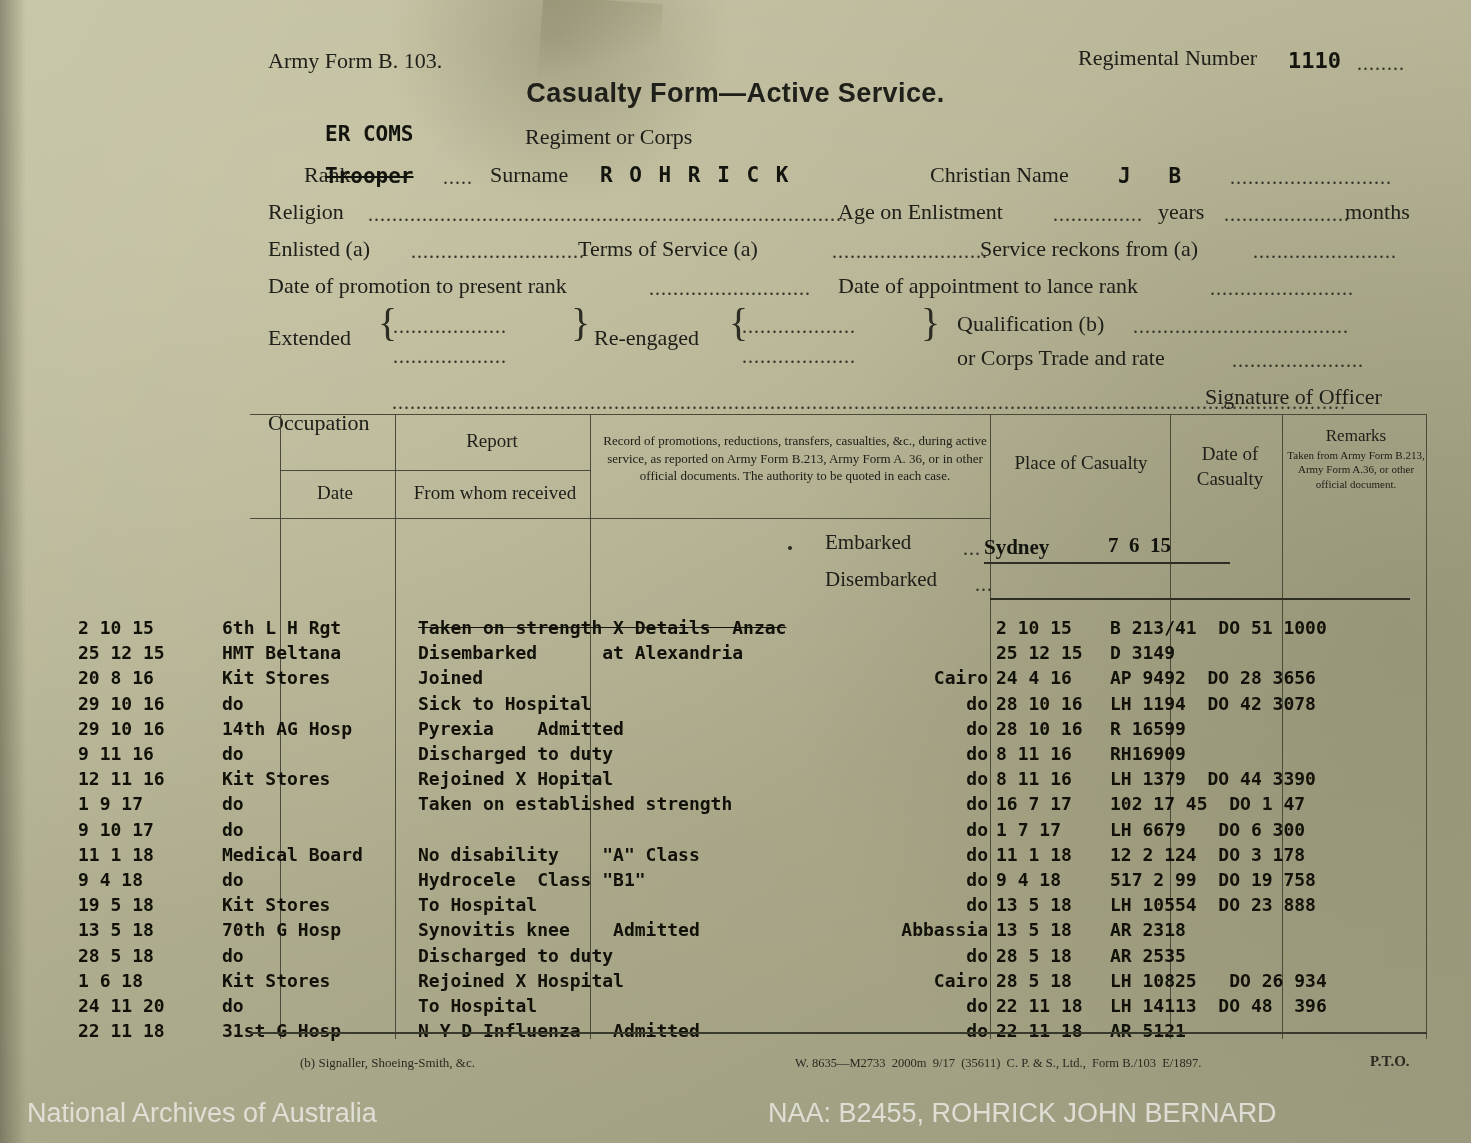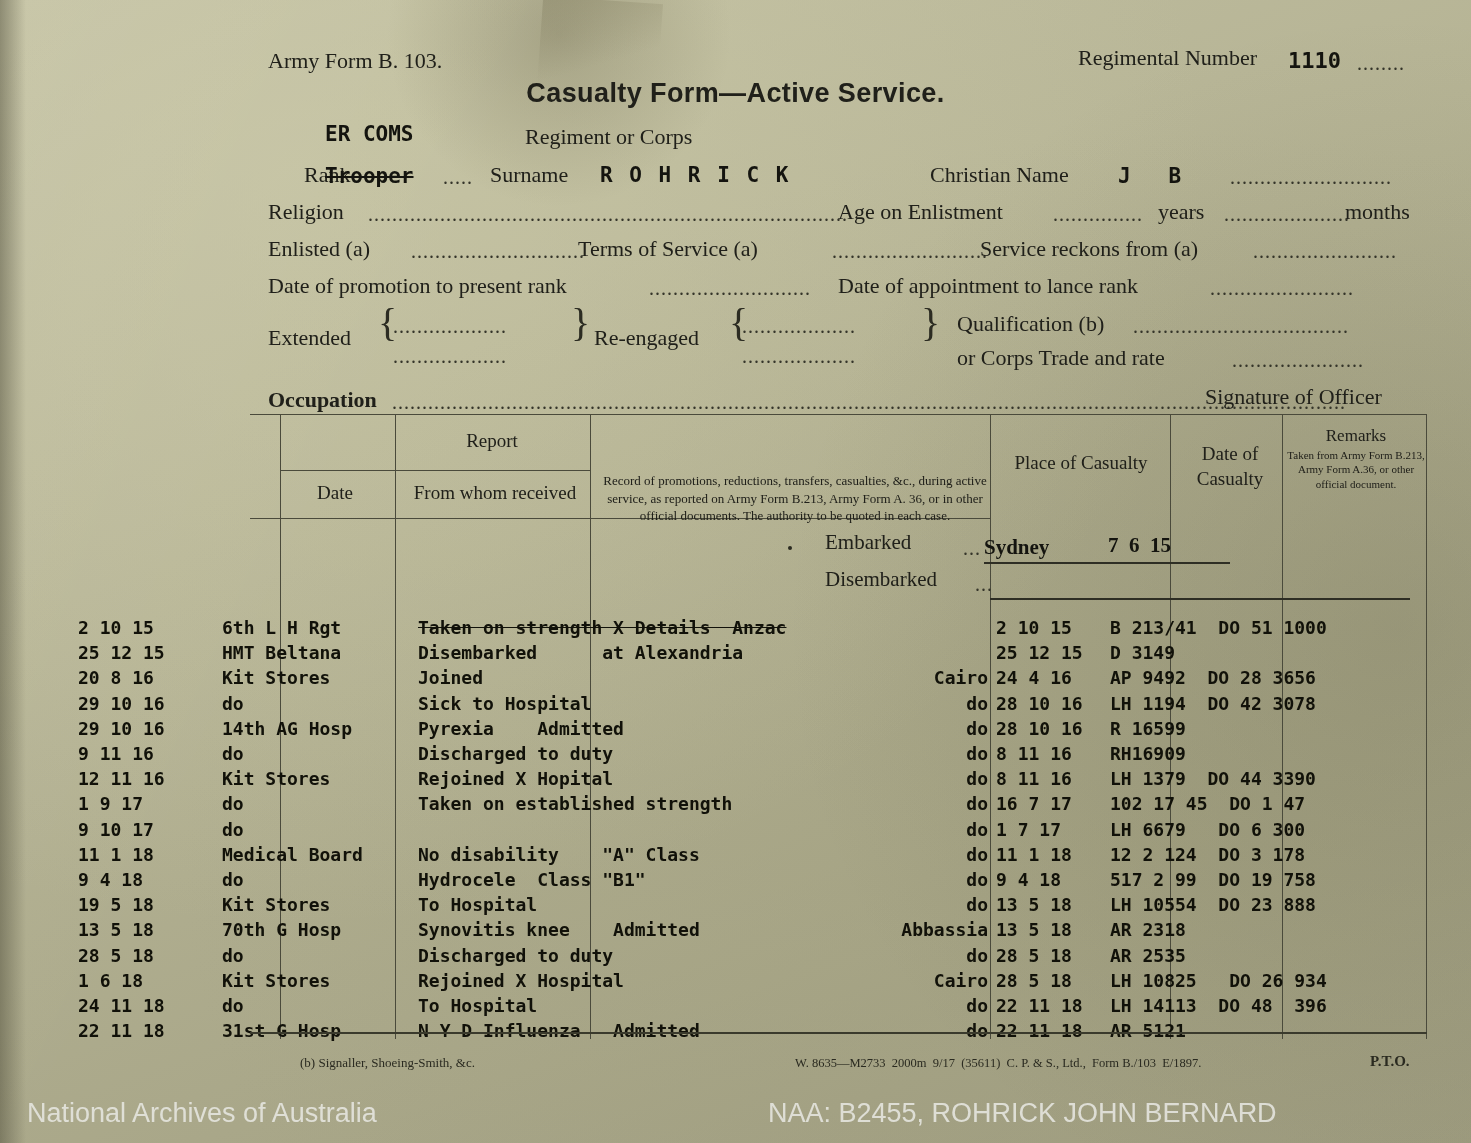--- a/index.html
+++ b/index.html
@@ -99,34 +99,34 @@
   .br1 { left: 378px; top: 303px; }
   .br2 { left: 571px; top: 303px; }
   .br3 { left: 729px; top: 303px; }
   .br4 { left: 921px; top: 303px; }
   .brdots { position: absolute; font-size: 20px; color: #35352a; }
   .brd1 { left: 393px; top: 315px; }
   .brd2 { left: 393px; top: 345px; }
   .brd3 { left: 742px; top: 315px; }
   .brd4 { left: 742px; top: 345px; }
 
-  .l-occupation { left: 268px; top: 387px; font-weight: bold; }
+  .l-occupation { left: 268px; top: 410px; }
   .l-occ-dots { left: 392px; top: 391px; font-size: 20px; }
   .l-signature { left: 1205px; top: 384px; }
 
   
   .tbl { position: absolute; left: 250px; top: 414px; width: 1177px; height: 625px; }
   .vline { position: absolute; width: 1px; background: #4a4a3b; top: 0; bottom: 0; }
   .hline { position: absolute; height: 1px; background: #4a4a3b; left: 0; right: 0; }
 
   .th { position: absolute; text-align: center; font-family: "Liberation Serif", serif; }
   .th-report { left: 142px; top: 16px; width: 200px; font-size: 19px; }
   .th-date { left: 30px; top: 68px; width: 110px; font-size: 19px; }
   .th-from { left: 150px; top: 68px; width: 190px; font-size: 19px; }
-  .th-record { left: 350px; top: 18px; width: 390px; font-size: 13px; line-height: 1.35; text-align: center; margin-top: 40px; }
+  .th-record { left: 350px; top: 18px; width: 390px; font-size: 13px; line-height: 1.35; text-align: center; }
   .th-place { left: 742px; top: 38px; width: 178px; font-size: 19px; }
   .th-datec { left: 925px; top: 28px; width: 110px; font-size: 19px; line-height: 1.3; }
   .th-remarks { left: 1036px; top: 12px; width: 140px; font-size: 17px; text-align: center; }
   .th-remarks-sub { left: 1036px; top: 34px; width: 140px; font-size: 11px; line-height: 1.3; text-align: center; }
 
   .embark { position: absolute; font-size: 21px; font-family: "Liberation Serif", serif; }
   .emb-lbl { left: 825px; top: 530px; }
   .dis-lbl { left: 825px; top: 567px; }
   .emb-dots { left: 963px; top: 537px; font-size: 20px; }
   .dis-dots { left: 975px; top: 573px; font-size: 20px; }
@@ -288,21 +288,21 @@
         <div class="row" style="top: 743px; left: 0px; width: 1294px;"><div class="c-date">9 11 16</div><div class="c-from">do</div><div class="c-record">Discharged to duty</div><div class="c-place">do</div><div class="c-casdate">8 11 16</div><div class="c-remarks">RH16909</div></div>
         <div class="row" style="top: 768.2px; left: 0px; width: 1471px;"><div class="c-date">12 11 16</div><div class="c-from">Kit Stores</div><div class="c-record">Rejoined X Hopital</div><div class="c-place">do</div><div class="c-casdate">8 11 16</div><div class="c-remarks">LH 1379  DO 44 3390</div></div>
         <div class="row" style="top: 793.4px; left: 0px; width: 1471px;"><div class="c-date">1 9 17</div><div class="c-from">do</div><div class="c-record">Taken on established strength</div><div class="c-place">do</div><div class="c-casdate">16 7 17</div><div class="c-remarks">102 17 45  DO 1 47</div></div>
         <div class="row" style="top: 818.6px; left: 0px; width: 1471px;"><div class="c-date">9 10 17</div><div class="c-from">do</div><div class="c-place">do</div><div class="c-casdate">1 7 17</div><div class="c-remarks">LH 6679   DO 6 300</div></div>
         <div class="row" style="top: 843.8px; left: 0px; width: 1471px;"><div class="c-date">11 1 18</div><div class="c-from">Medical Board</div><div class="c-record">No disability    "A" Class</div><div class="c-place">do</div><div class="c-casdate">11 1 18</div><div class="c-remarks">12 2 124  DO 3 178</div></div>
         <div class="row" style="top: 869px; left: 0px; width: 1471px;"><div class="c-date">9 4 18</div><div class="c-from">do</div><div class="c-record">Hydrocele  Class "B1"</div><div class="c-place">do</div><div class="c-casdate">9 4 18</div><div class="c-remarks">517 2 99  DO 19 758</div></div>
         <div class="row" style="top: 894.2px; left: 0px; width: 1471px;"><div class="c-date">19 5 18</div><div class="c-from">Kit Stores</div><div class="c-record">To Hospital</div><div class="c-place">do</div><div class="c-casdate">13 5 18</div><div class="c-remarks">LH 10554  DO 23 888</div></div>
         <div class="row" style="top: 919.4px; left: 0px; width: 1471px;"><div class="c-date">13 5 18</div><div class="c-from">70th G Hosp</div><div class="c-record">Synovitis knee    Admitted</div><div class="c-place">Abbassia</div><div class="c-casdate">13 5 18</div><div class="c-remarks">AR 2318</div></div>
         <div class="row" style="top: 944.6px; left: 0px; width: 1471px;"><div class="c-date">28 5 18</div><div class="c-from">do</div><div class="c-record">Discharged to duty</div><div class="c-place">do</div><div class="c-casdate">28 5 18</div><div class="c-remarks">AR 2535</div></div>
         <div class="row" style="top: 969.8px; left: 0px; width: 1471px;"><div class="c-date">1 6 18</div><div class="c-from">Kit Stores</div><div class="c-record">Rejoined X Hospital</div><div class="c-place">Cairo</div><div class="c-casdate">28 5 18</div><div class="c-remarks">LH 10825   DO 26 934</div></div>
-        <div class="row" style="top: 995px; left: 0px; width: 1471px;"><div class="c-date">24 11 18</div><div class="c-from">do</div><div class="c-record">To Hospital</div><div class="c-place">do</div><div class="c-casdate">22 11 18</div><div class="c-remarks">LH 14113  DO 48  396</div></div>
+        <div class="row" style="top: 995px; left: 0px; width: 1471px;"><div class="c-date">24 11 20</div><div class="c-from">do</div><div class="c-record">To Hospital</div><div class="c-place">do</div><div class="c-casdate">22 11 18</div><div class="c-remarks">LH 14113  DO 48  396</div></div>
         <div class="row" style="top: 1020.2px; left: 0px; width: 1471px;"><div class="c-date">22 11 18</div><div class="c-from">31st G Hosp</div><div class="c-record">N Y D Influenza   Admitted</div><div class="c-place">do</div><div class="c-casdate">22 11 18</div><div class="c-remarks">AR 5121</div></div>
       </div>
 
     <div class="bottom-rule"></div>
     <div class="tx footnote fn2">(b) Signaller, Shoeing-Smith, &amp;c.</div>
     <div class="tx footnote fn3">W. 8635—M2733  2000m  9/17  (35611)  C. P. &amp; S., Ltd.,  Form B./103  E/1897.</div>
     <div class="tx footnote pto">P.T.O.</div>
 
     <div class="tx wm wm-left">National Archives of Australia</div>
     <div class="tx wm wm-right">NAA: B2455, ROHRICK JOHN BERNARD</div>

